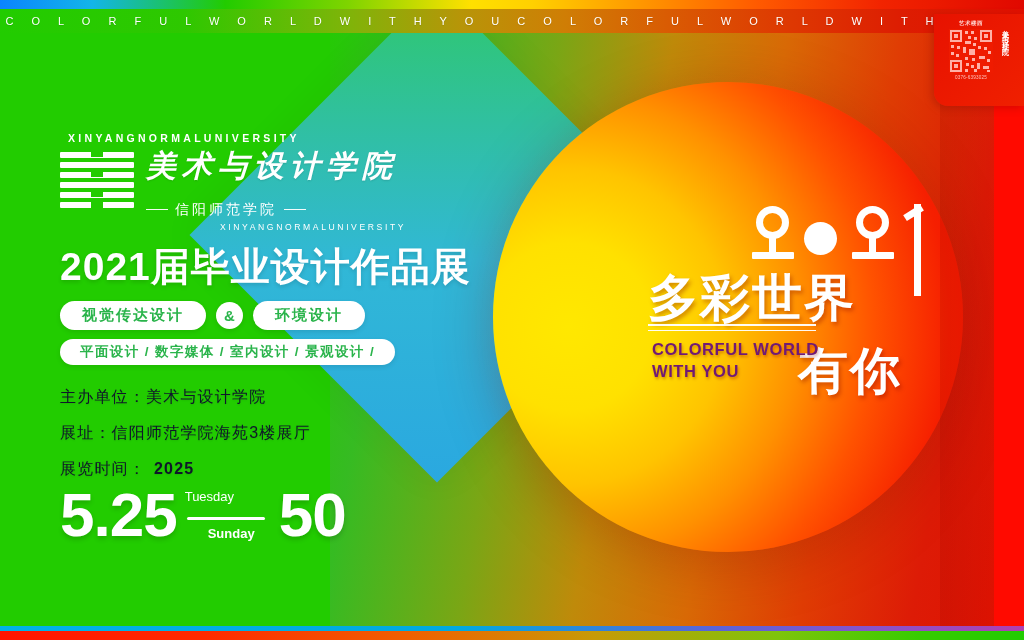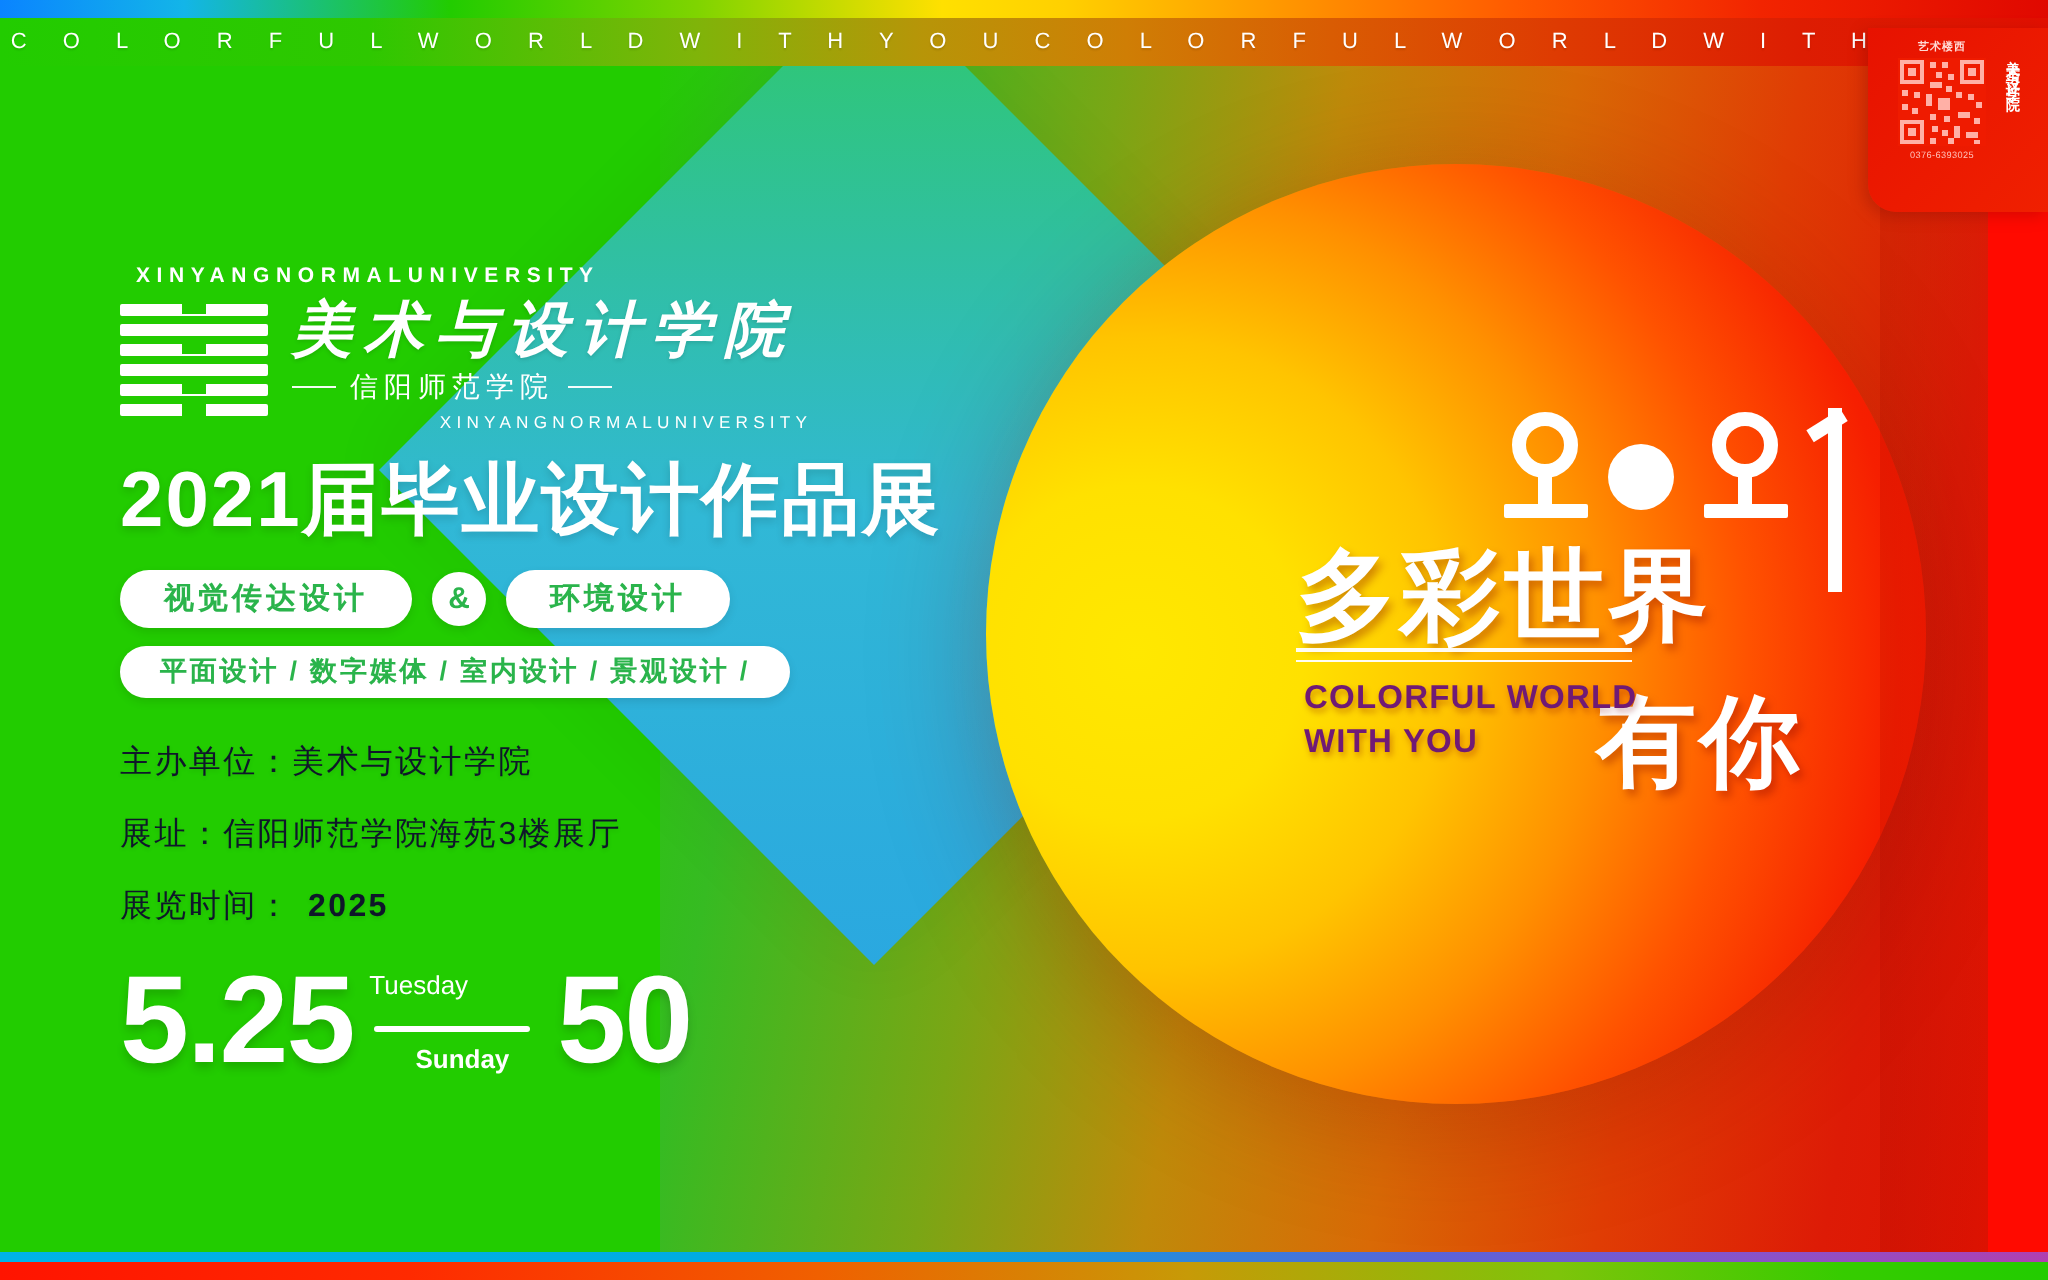--- a/index.html
+++ b/index.html
@@ -65,21 +65,21 @@
 
   .logo-row{display:flex;align-items:flex-start;gap:12px;}
   .logo-en-top{font-size:10.5px;letter-spacing:3.3px;color:#fff;font-weight:700;margin:0 0 6px 8px;}
   .logo-mark{width:74px;height:56px;position:relative;flex:0 0 auto;margin-top:2px;}
   .logo-mark i{position:absolute;left:0;background:#fff;height:6px;border-radius:1px;}
   .logo-mark .n{position:absolute;width:12px;height:6px;background:#22cc00;}
   .logo-txt{flex:1;}
   .logo-cn{font-family:"Liberation Serif","DejaVu Serif",serif;font-size:30px;letter-spacing:6px;
     color:#fff;font-style:italic;font-weight:700;line-height:1.05;
     text-shadow:0 1px 2px rgba(0,0,0,.12);}
-  .logo-sub{display:flex;align-items:center;gap:7px;margin-top:3px;}
+  .logo-sub{display:flex;align-items:center;gap:7px;margin-top:19px;}
   .logo-sub .dash{height:1.5px;background:#fff;width:22px;opacity:.95;}
   .logo-sub-cn{font-family:"Liberation Serif","DejaVu Serif",serif;font-size:14px;letter-spacing:3px;color:#fff;}
   .logo-en-bot{font-size:8.6px;letter-spacing:2.6px;color:#fff;margin-top:3px;text-align:center;}
 
   .main-title{font-size:39px;font-weight:700;letter-spacing:1px;margin-top:14px;color:#fff;
     text-shadow:0 2px 4px rgba(0,0,0,.14);line-height:1.1;}
 
   .pill-row{display:flex;align-items:center;gap:10px;margin-top:13px;}
   .pill{background:#fff;border-radius:18px;padding:5px 22px;color:#2ab44b;font-size:15px;
     letter-spacing:2px;font-weight:700;box-shadow:0 2px 5px rgba(0,0,0,.10);}
@@ -89,21 +89,21 @@
 
   .pill-wide{margin-top:9px;background:#fff;border-radius:16px;padding:4px 20px;display:inline-block;
     color:#2ab44b;font-size:13.5px;letter-spacing:1.4px;font-weight:700;
     box-shadow:0 2px 5px rgba(0,0,0,.10);}
 
   .info-line{font-size:16px;margin-top:15px;letter-spacing:1.2px;color:#0f172a;
     text-shadow:0 1px 2px rgba(0,0,0,.10);}
   .info-line.first{margin-top:22px;}
   .info-year{font-weight:700;margin-left:8px;}
 
-  .date-row{display:flex;align-items:flex-end;margin-top:16px;position:relative;}
+  .date-row{display:flex;align-items:flex-end;margin-top:4px;position:relative;}
   .date-big{font-size:62px;font-weight:700;line-height:1;color:#fff;letter-spacing:-1px;
     text-shadow:0 3px 5px rgba(0,0,0,.16);}
   .date-mid{position:relative;width:94px;height:62px;margin:0 4px;}
   .day-top{position:absolute;left:4px;top:5px;font-size:13px;font-weight:400;color:#fff;}
   .day-bot{position:absolute;right:20px;bottom:5px;font-size:13px;font-weight:700;color:#fff;}
   .date-dash{position:absolute;left:6px;top:33px;width:78px;height:3px;background:#fff;border-radius:2px;}
 
   
   .right-col{position:absolute;left:648px;top:206px;width:320px;color:#fff;}
 

